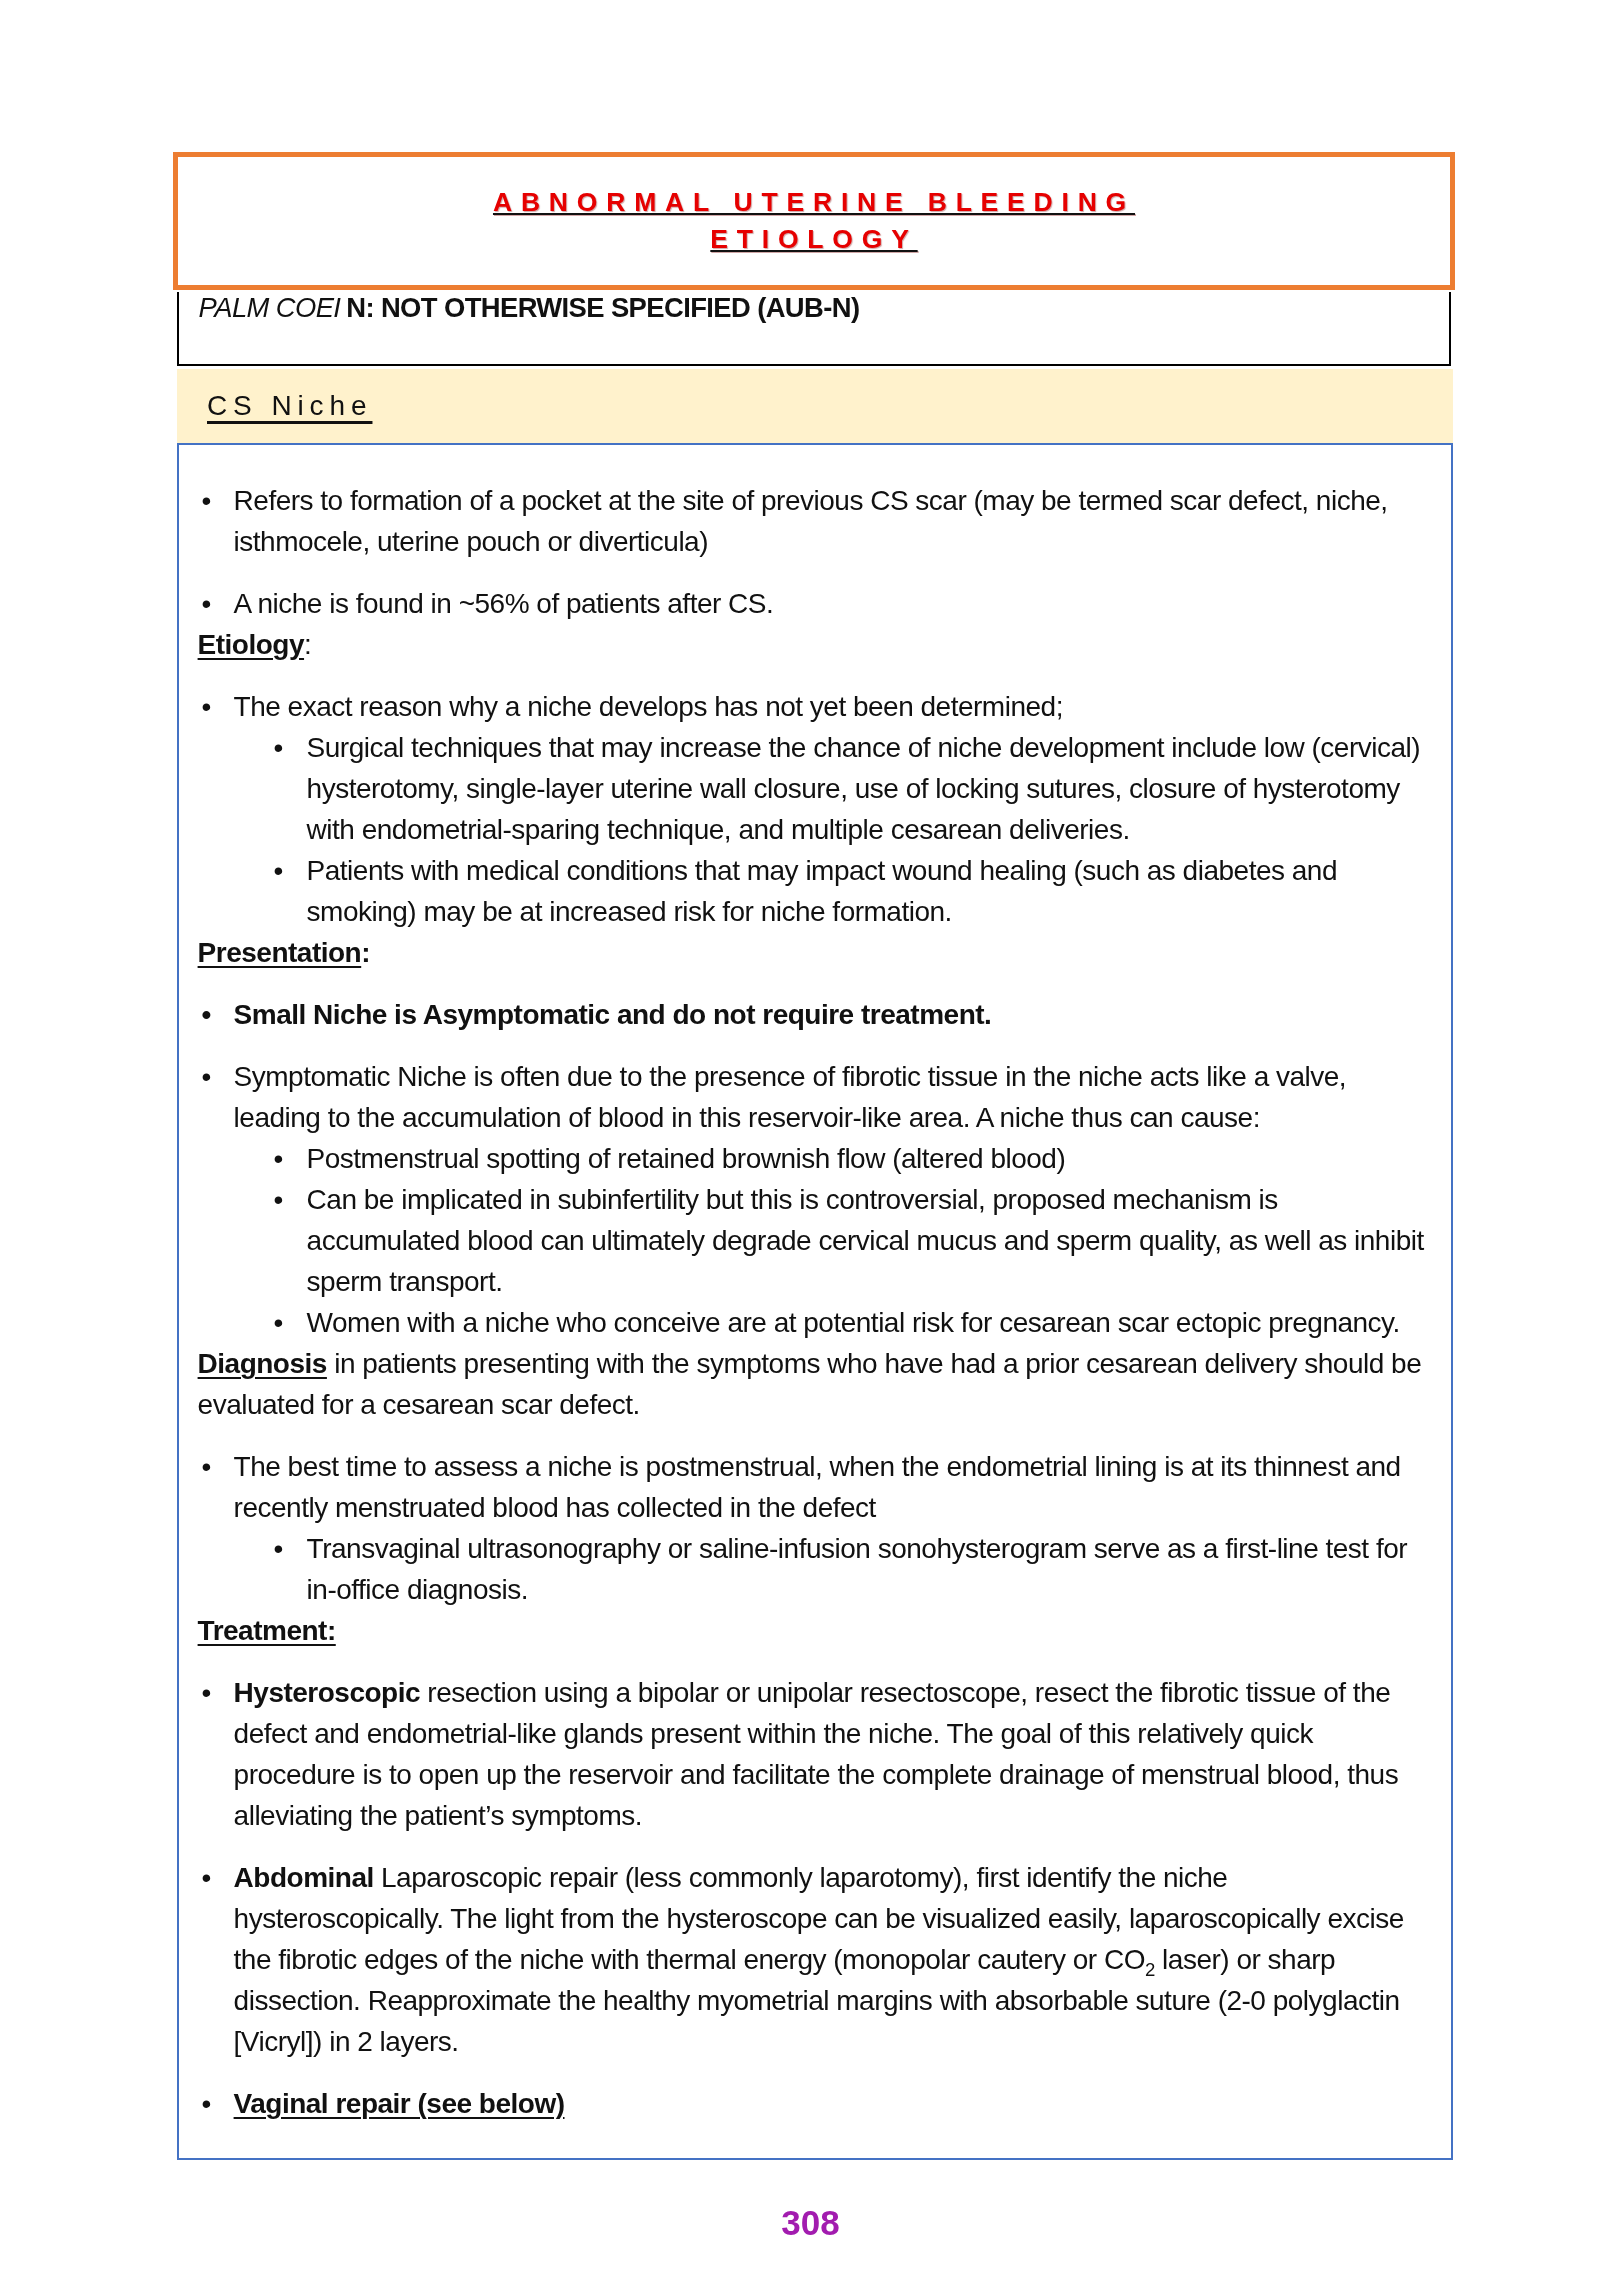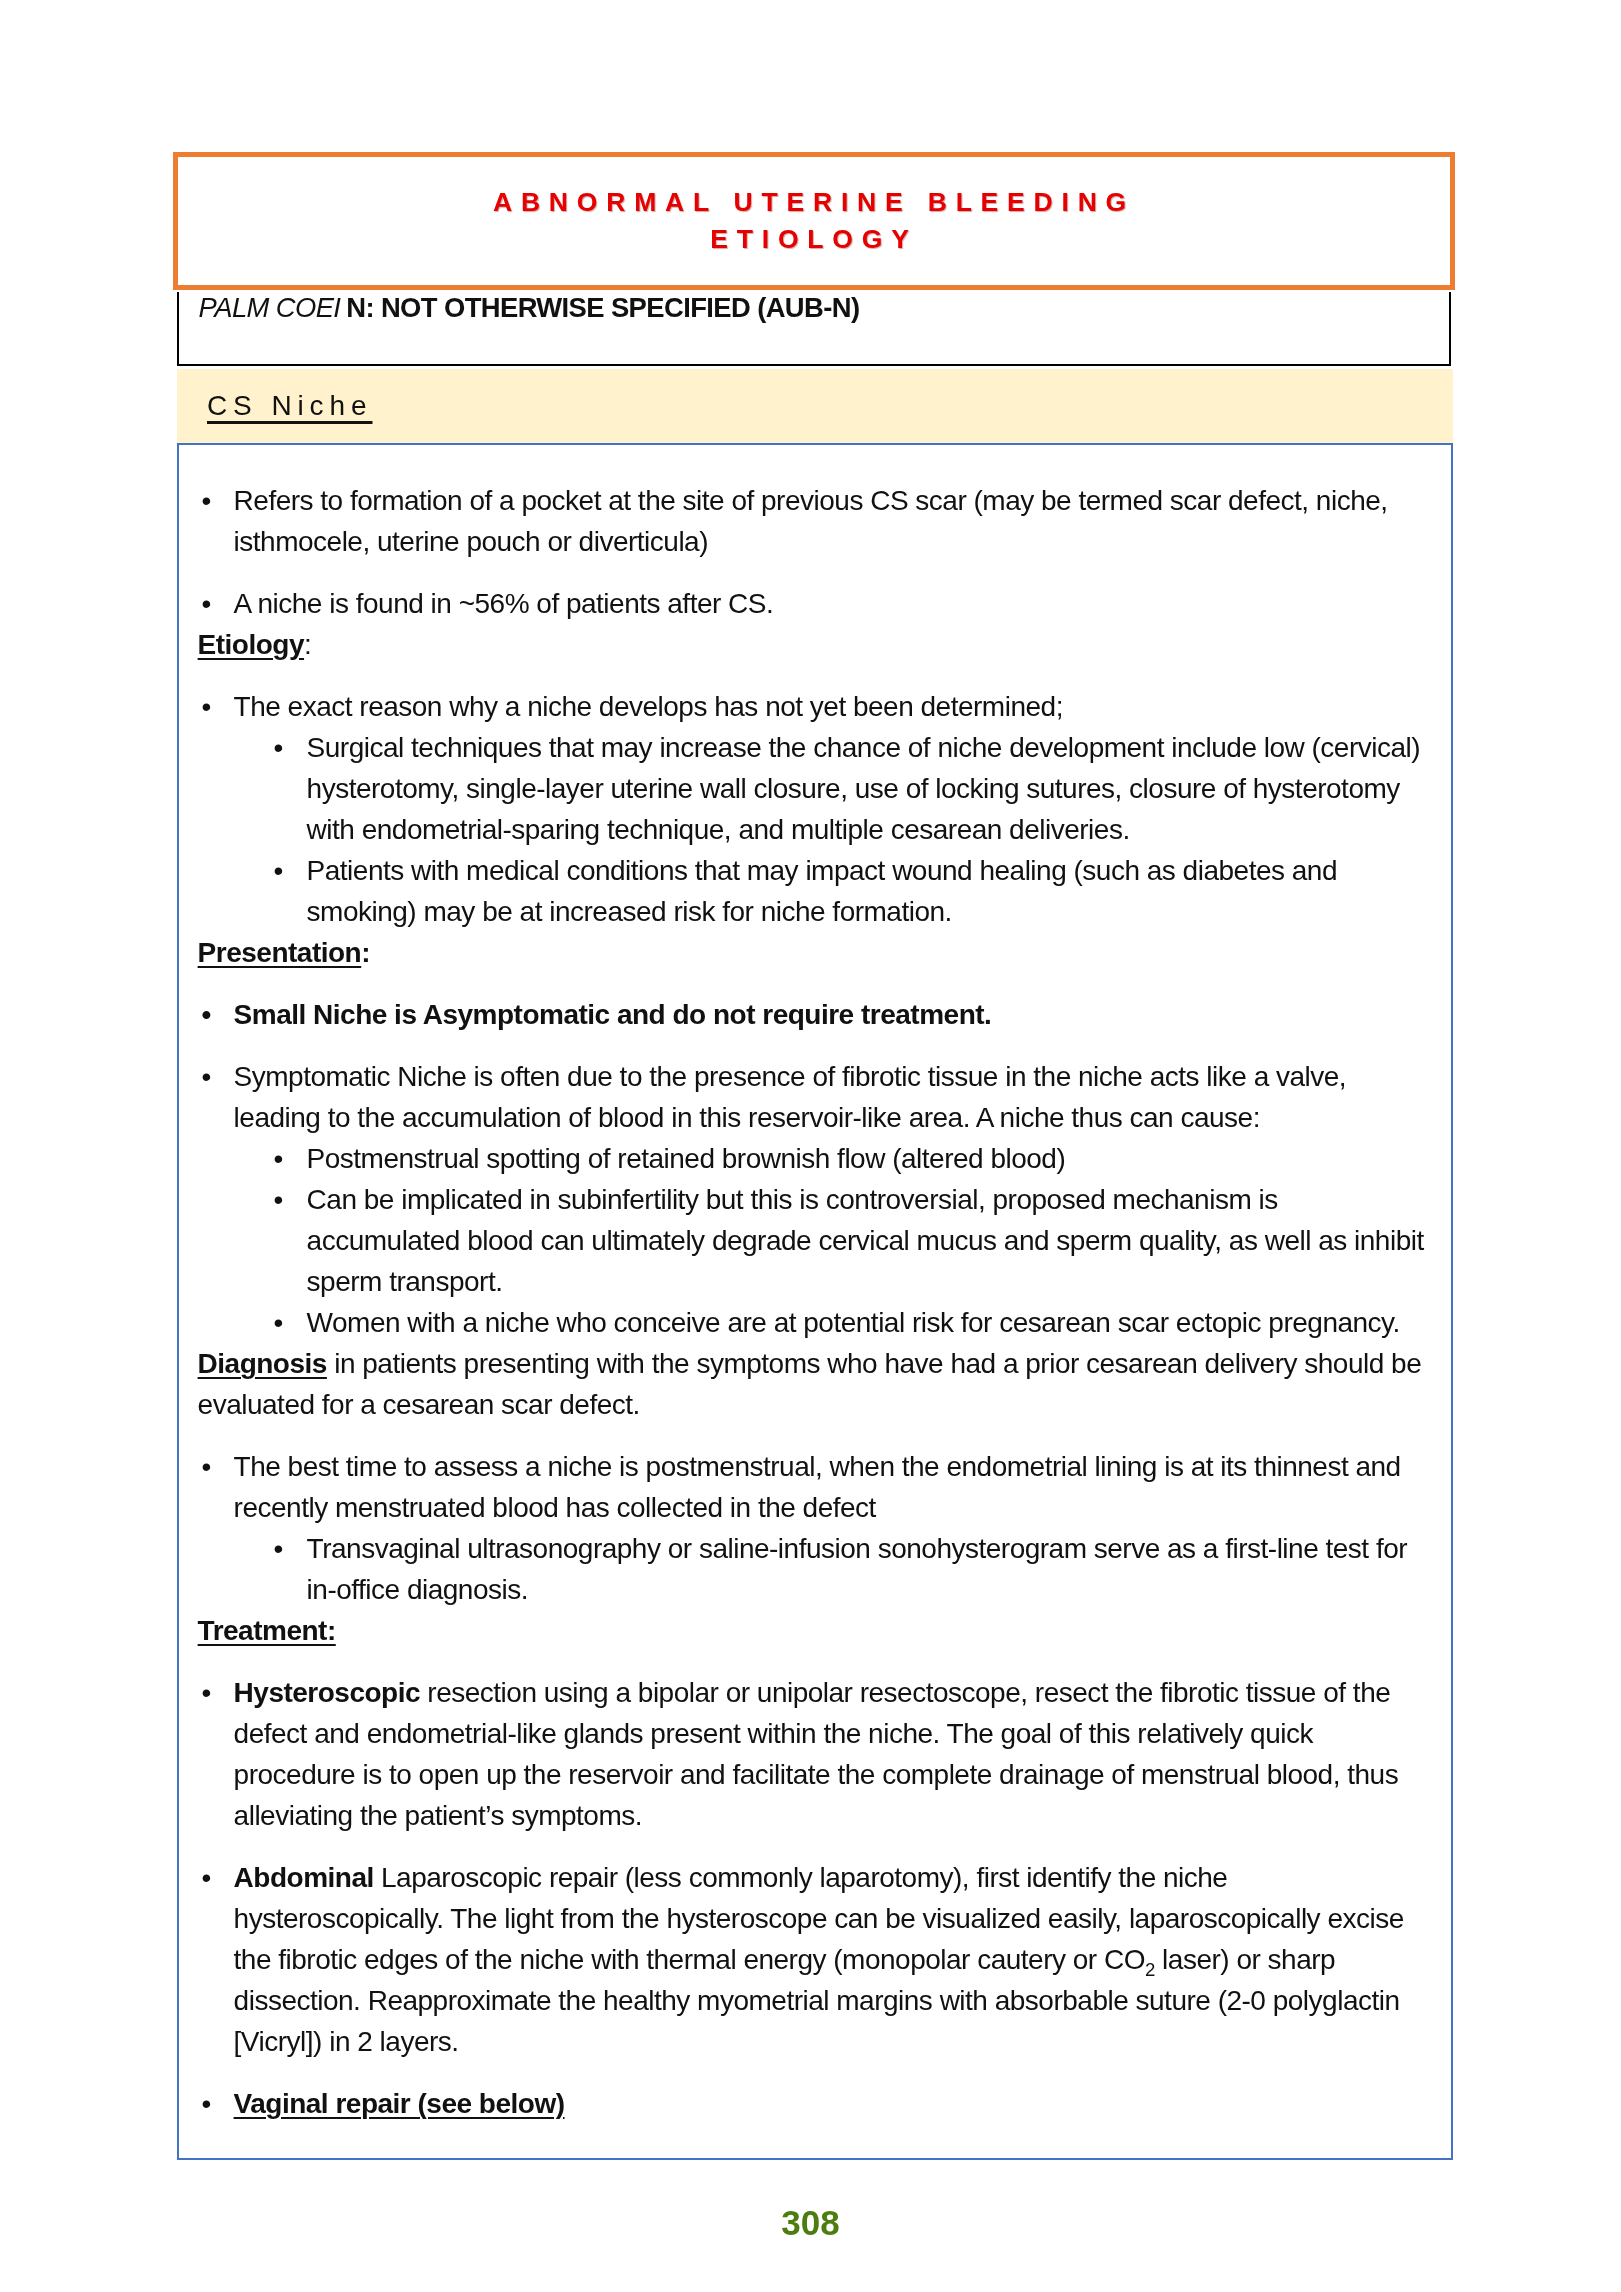--- a/index.html
+++ b/index.html
@@ -5,21 +5,21 @@
   html, body { margin: 0; padding: 0; }
   body {
     width: 1621px; height: 2293px; background: #ffffff; position: relative;
     font-family: "Liberation Sans Narrow", "Liberation Sans", sans-serif;
     color: #111;
   }
   .page { position: absolute; left: 0; top: 0; width: 1621px; height: 2293px; }
   .title-box {
     position: absolute; left: 173px; top: 152px; width: 1272px; height: 128px;
     border: 5.9px solid #ED7D31; background: #fff;
-    display: flex; flex-direction: column; align-items: center; justify-content: center;
+    display: flex; flex-direction: column; align-items: center; justify-content: center; text-decoration: underline;
   }
   .title-line {
     color: #E60000; font-family: "Liberation Sans", sans-serif; font-weight: bold;
     font-size: 26.5px; letter-spacing: 8.8px; line-height: 37px;
     text-shadow: 1px 1px 1px rgba(120,0,0,0.35);
   }
   .subtitle-row {
     position: absolute; left: 177px; top: 292px; width: 1274px; height: 74px;
     border-left: 2.9px solid #000; border-right: 2.9px solid #000; border-bottom: 2px solid #000;
     display: flex; padding-left: 19.6px; box-sizing: border-box;
@@ -49,21 +49,21 @@
     content: "\2022"; position: absolute; top: 0; font-family: "Liberation Sans", sans-serif;
   }
   .li::before { left: 3.9px; }
   .li2::before { left: 76px; }
   .hdr { font-weight: bold; text-decoration: underline; text-decoration-thickness: 2px; text-underline-offset: 3.9px; }
   .b { font-weight: bold; }
   .u { text-decoration: underline; text-decoration-thickness: 2px; text-underline-offset: 3.9px; }
   sub { font-size: 18.6px; line-height: 0; vertical-align: -6.9px; }
   .page-number {
     position: absolute; left: 0; width: 1621px; top: 2203px; text-align: center;
-    font-family: "Liberation Sans", sans-serif; font-weight: bold; font-size: 35px; color: #4d7c0f;
+    font-family: "Liberation Sans", sans-serif; font-weight: bold; font-size: 35px; color: #a21caf;
   }
 </style>
 </head>
 <body>
 
 <div class="page">
 
   <div class="title-box">
     <div class="title-line">ABNORMAL UTERINE BLEEDING</div>
     <div class="title-line">ETIOLOGY</div>

